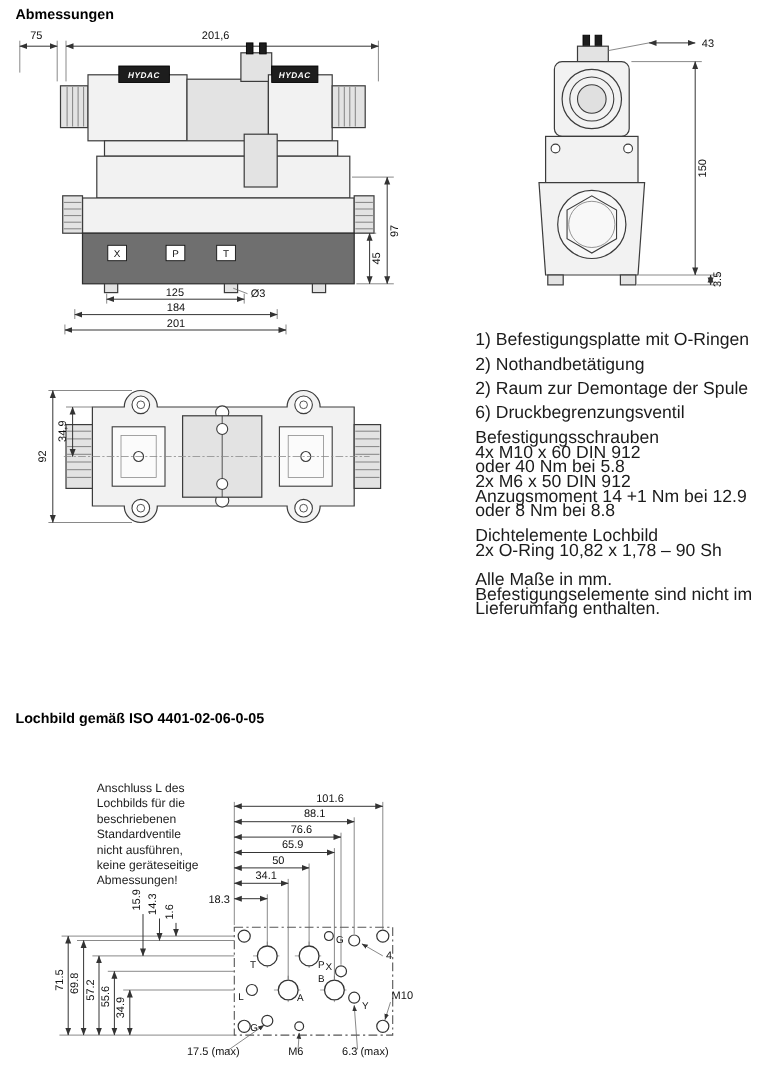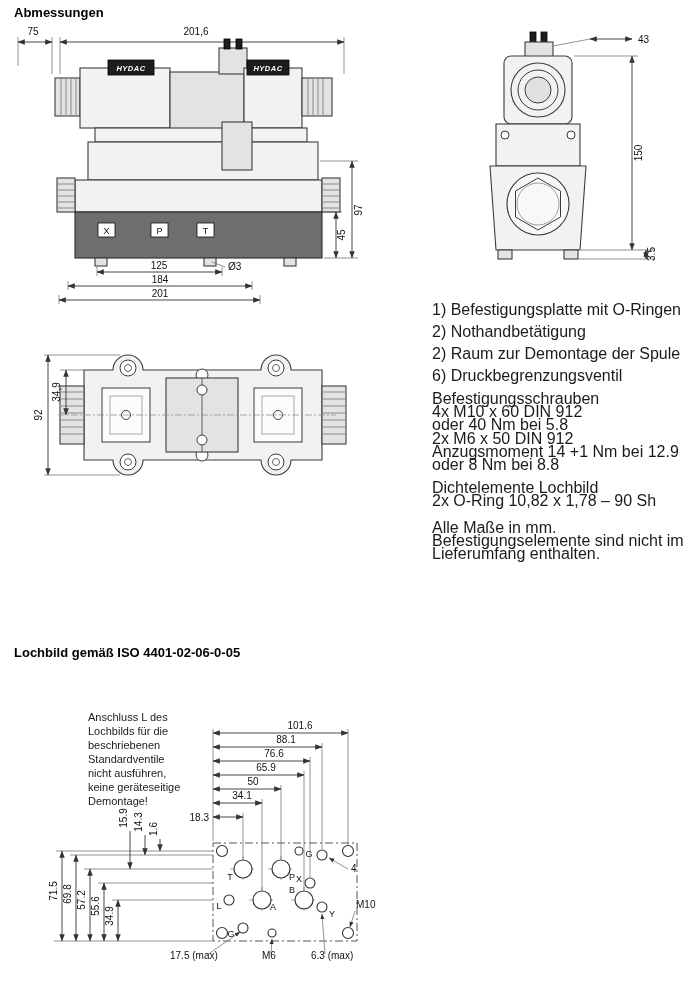--- a/index.html
+++ b/index.html
@@ -363,14 +363,14 @@
   </g>
 </svg>
 
 <div class="warning">
   <div>Anschluss L des</div>
   <div>Lochbilds für die</div>
   <div>beschriebenen</div>
   <div>Standardventile</div>
   <div>nicht ausführen,</div>
   <div>keine geräteseitige</div>
-  <div>Demontage!</div>
+  <div>Abmessungen!</div>
 </div>
 
 </body></html>

